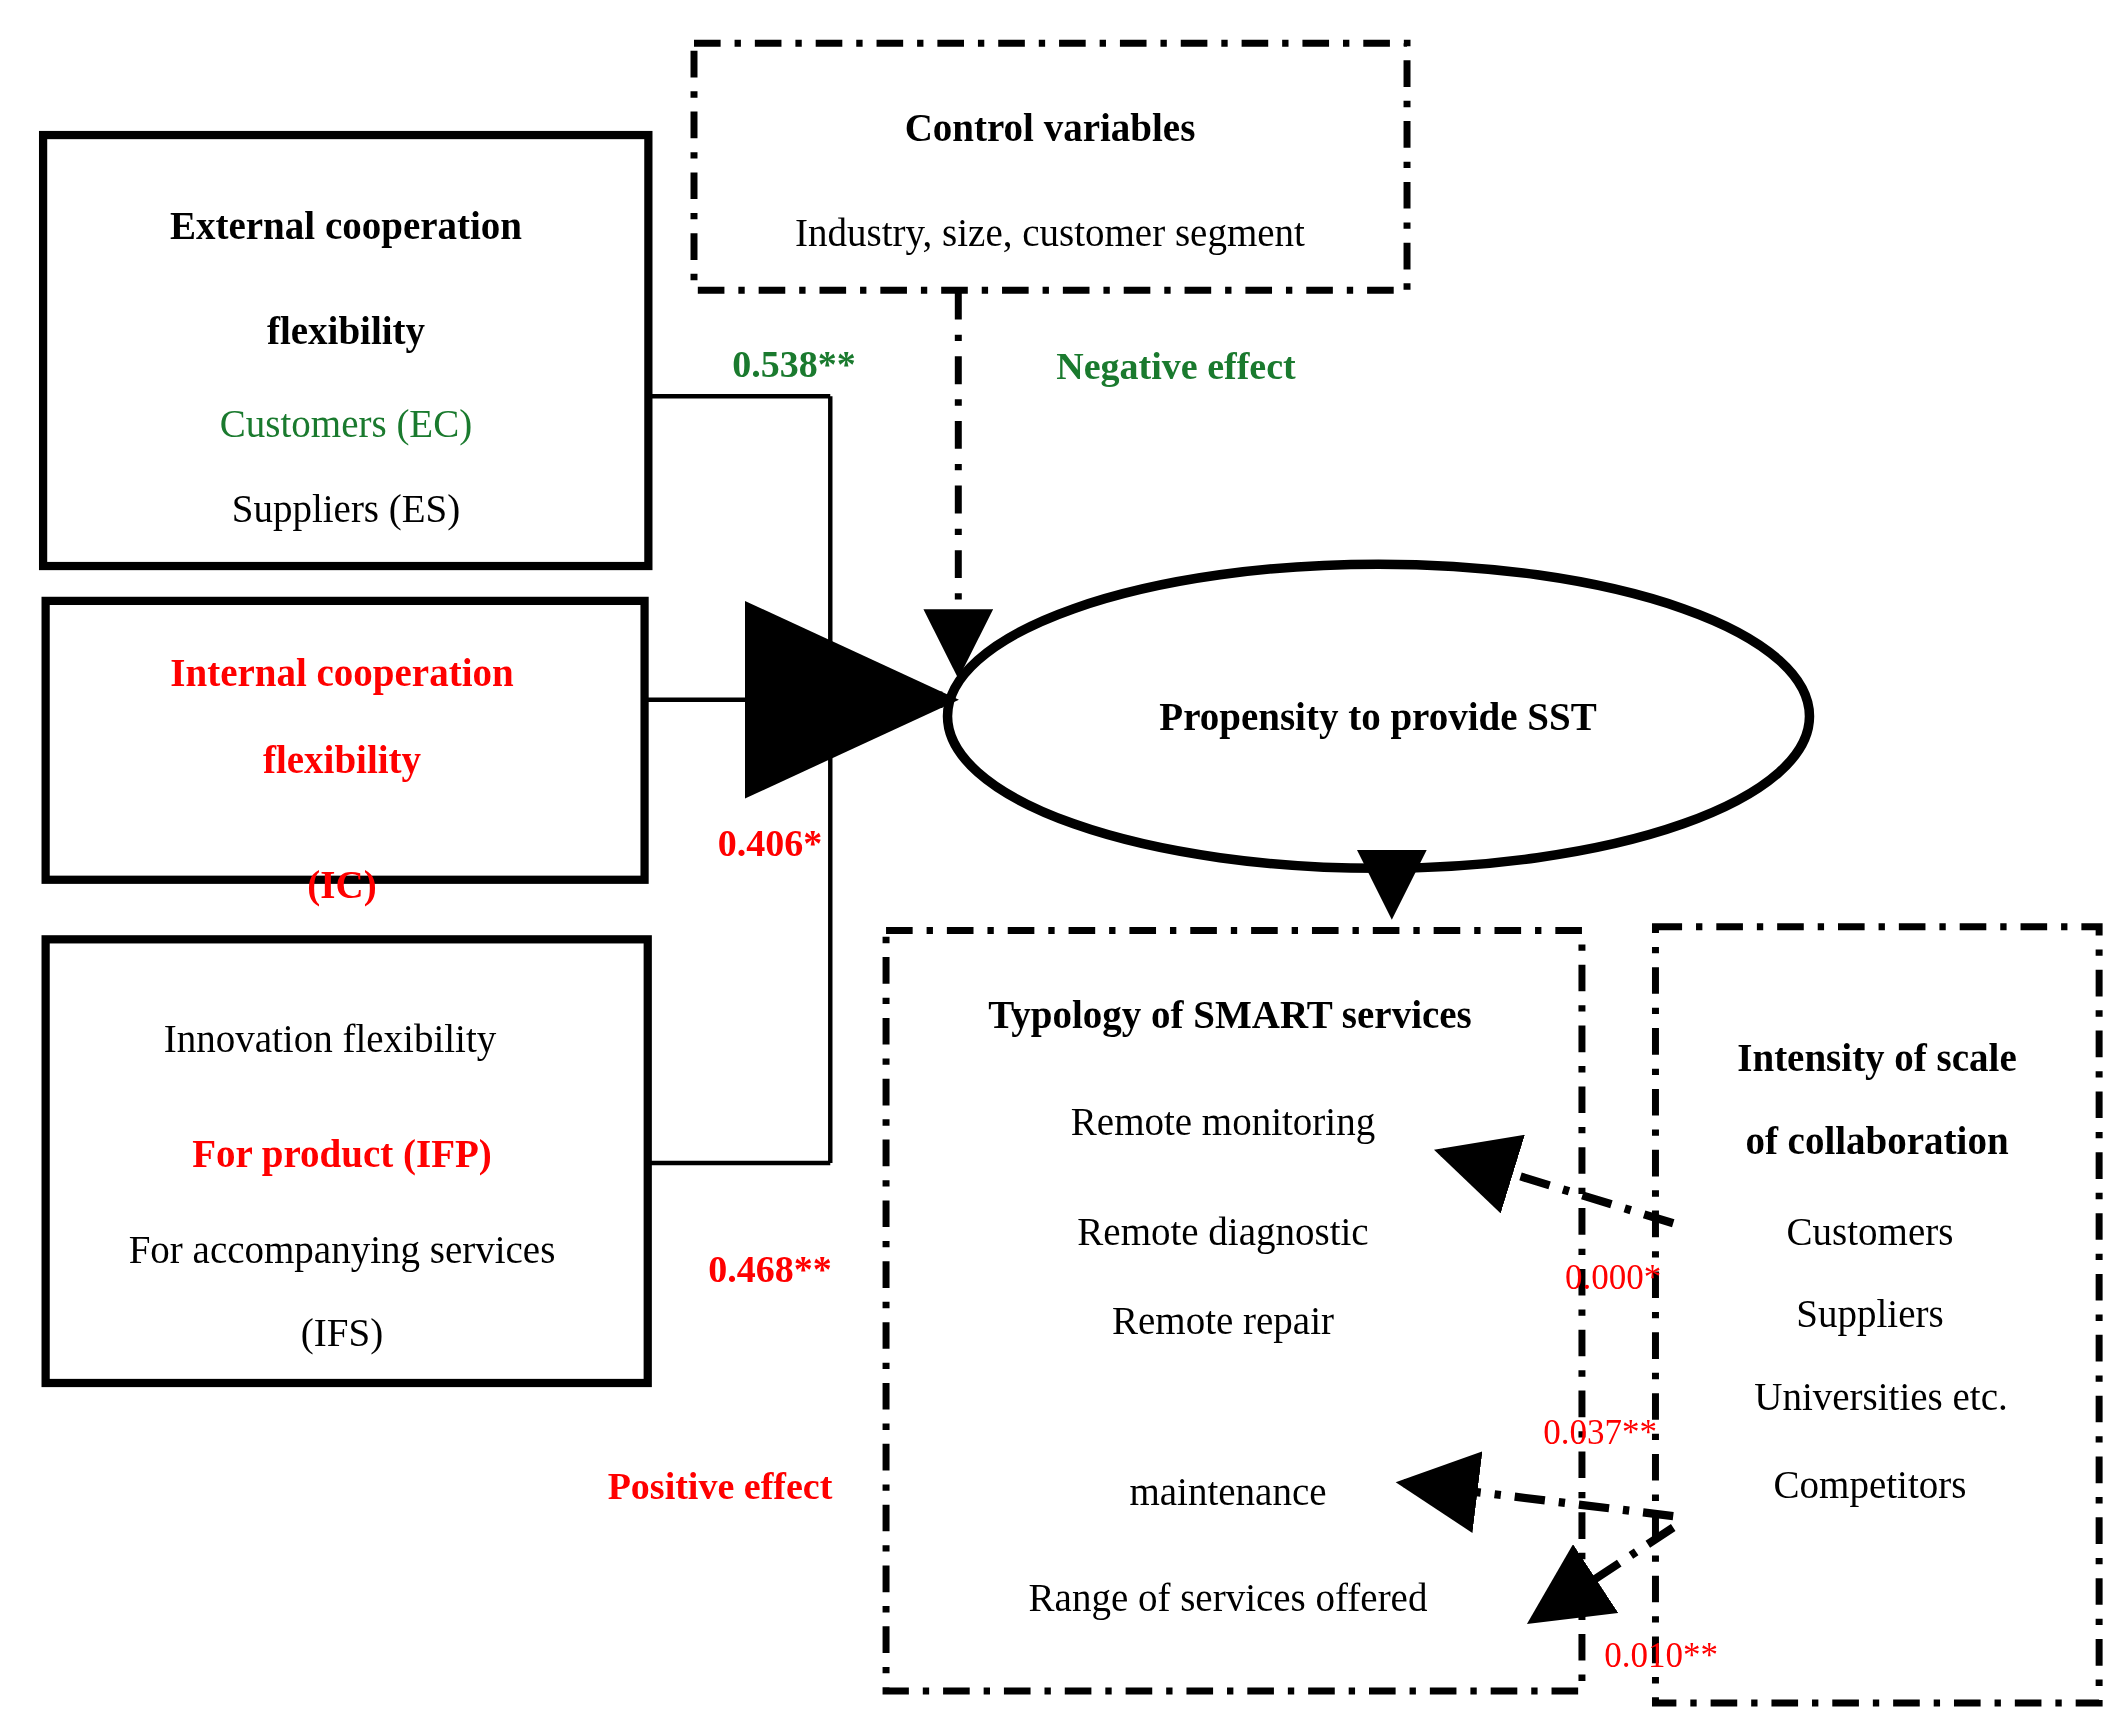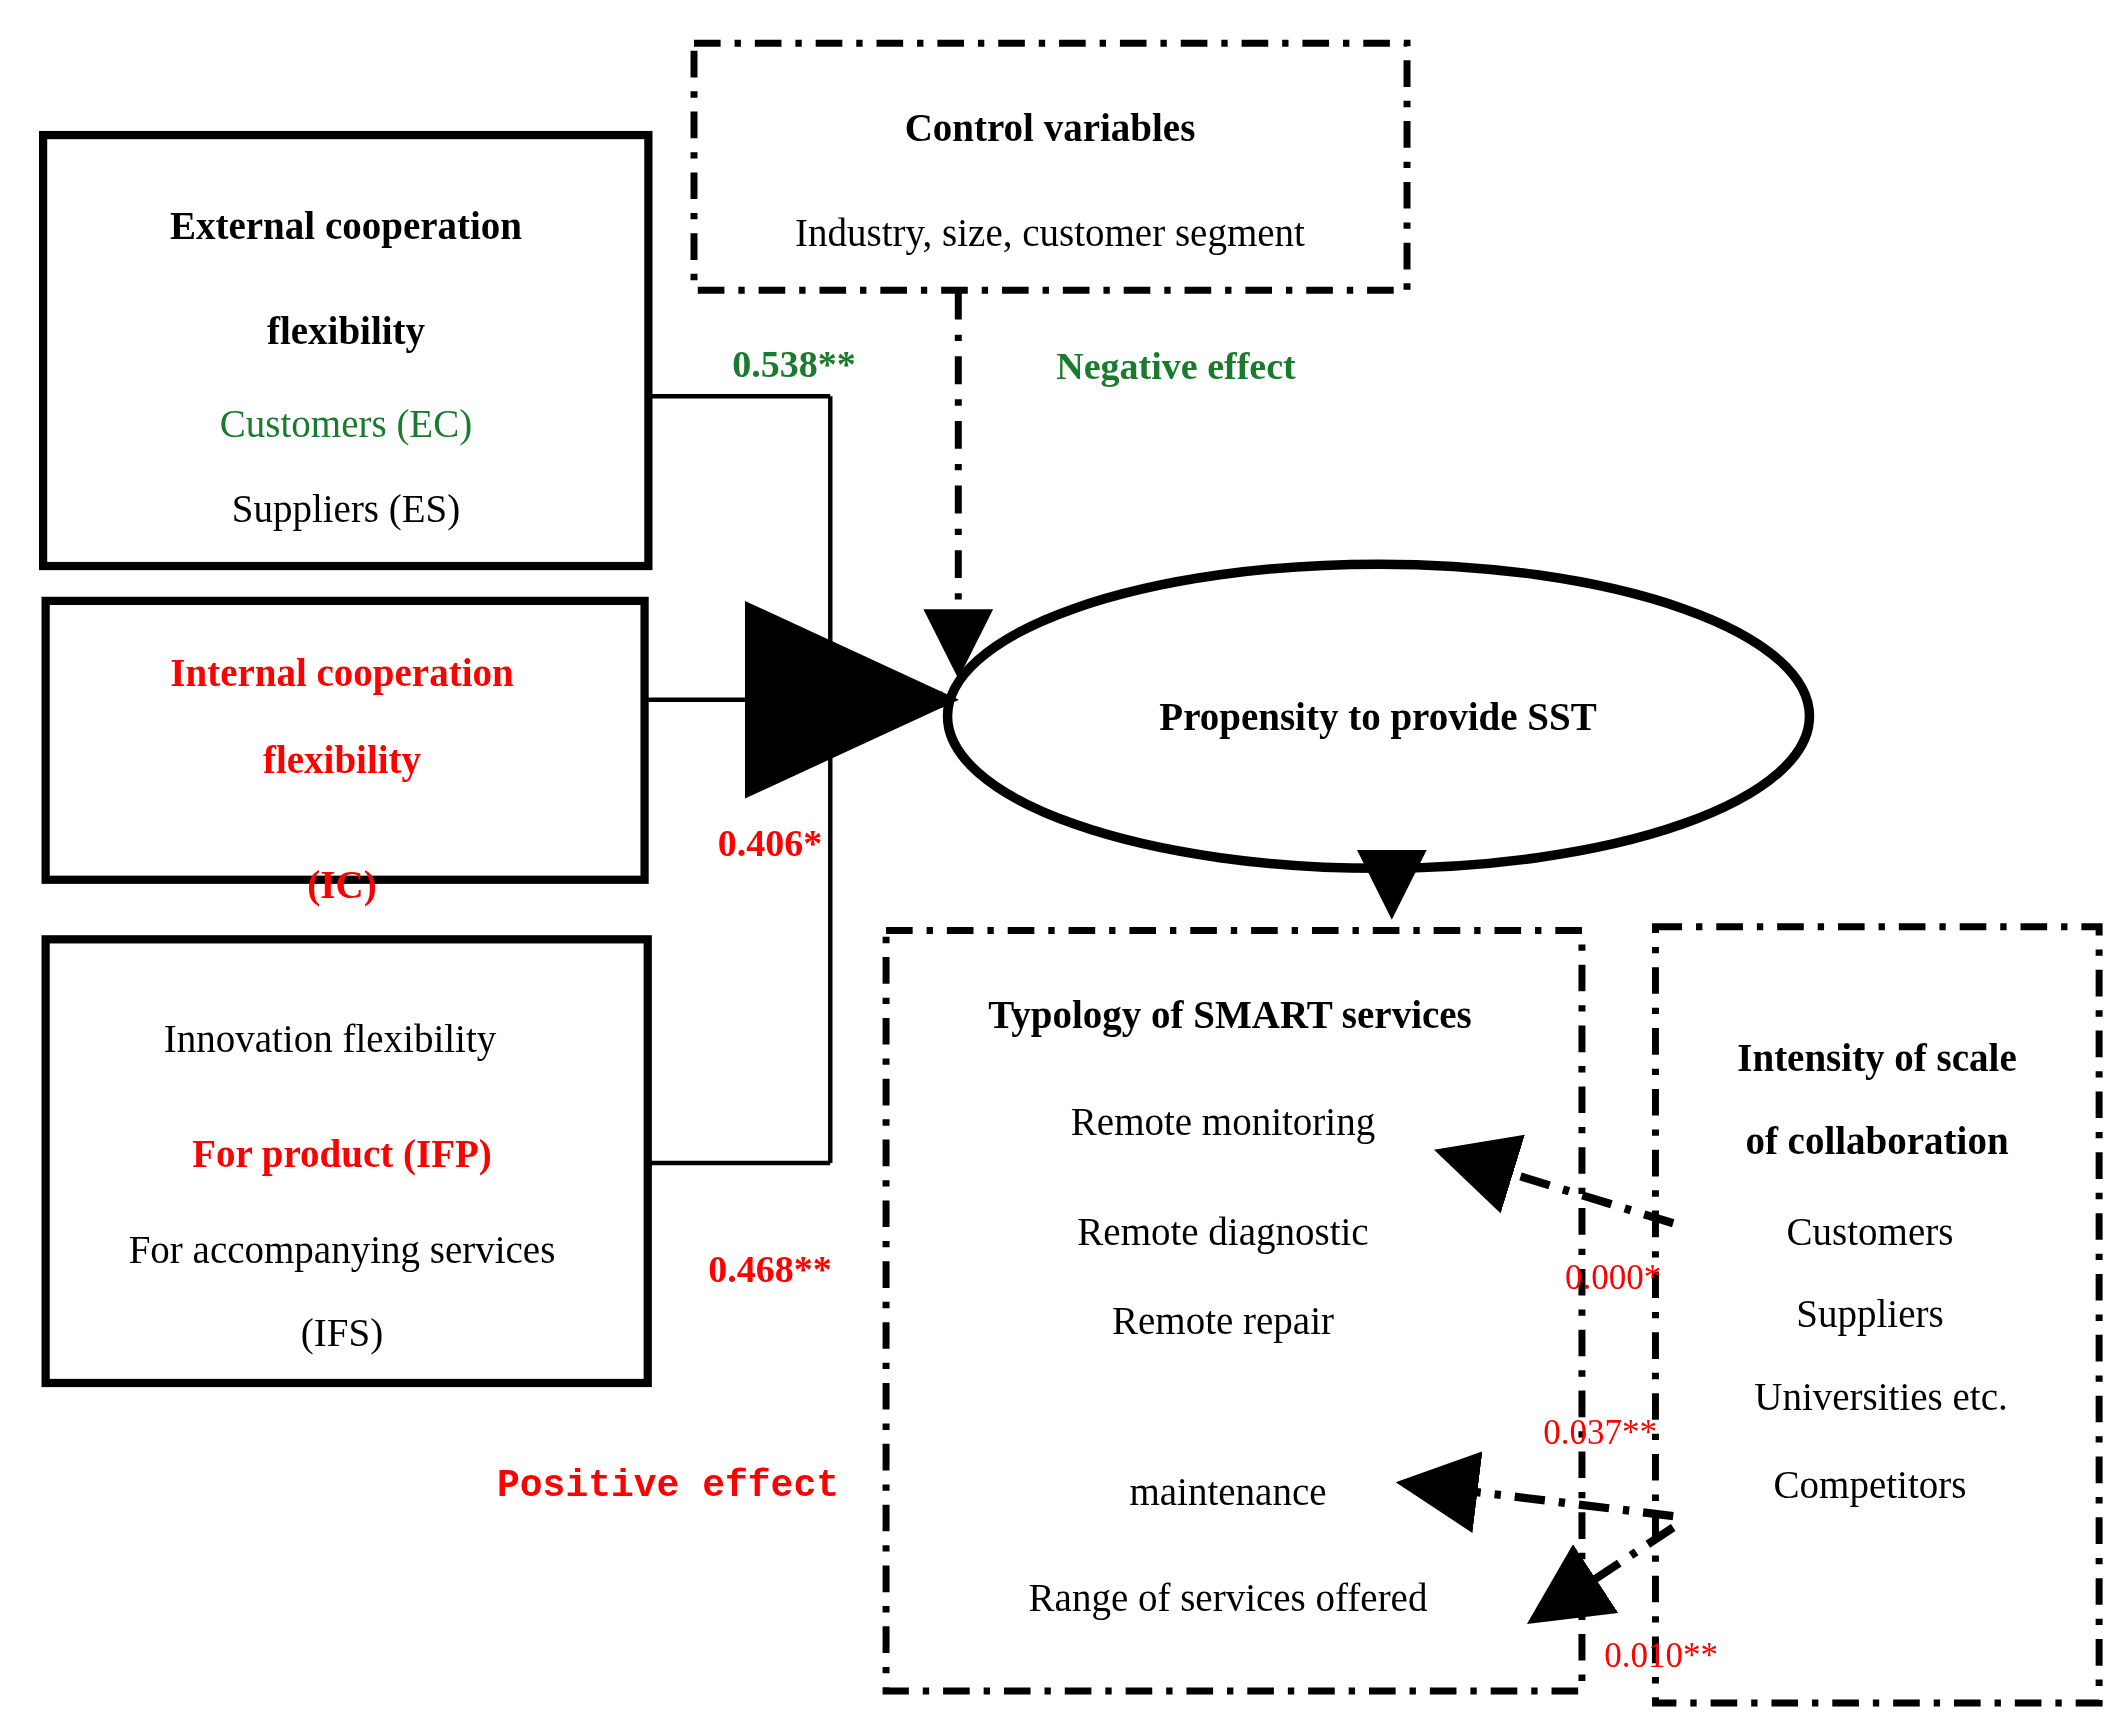--- a/index.html
+++ b/index.html
@@ -97,21 +97,21 @@
   <div class="txt ctr s-body" style="left:342px;top:1313px;">(IFS)</div>
 
   <div class="txt ctr s-title b" style="left:1050px;top:108px;">Control variables</div>
   <div class="txt ctr s-body" style="left:1050px;top:213px;">Industry, size, customer segment</div>
 
   <div class="txt ctr s-coef green" style="left:794px;top:345px;">0.538**</div>
   <div class="txt ctr s-coef red" style="left:770px;top:824px;">0.406*</div>
   <div class="txt ctr s-coef red" style="left:770px;top:1250px;">0.468**</div>
 
   <div class="txt ctr s-coef green" style="left:1176px;top:347px;">Negative effect</div>
-  <div class="txt ctr s-coef red" style="left:668px;top:1467px;font-family:Liberation Mono, monospace;">Positive effect</div>
+  <div class="txt ctr s-coef red" style="left:720px;top:1467px;">Positive effect</div>
 
   <div class="txt ctr s-title b" style="left:1378px;top:697px;">Propensity to provide SST</div>
 
   <div class="txt ctr s-title b" style="left:1230px;top:995px;">Typology of SMART services</div>
   <div class="txt ctr s-body" style="left:1223px;top:1102px;">Remote monitoring</div>
   <div class="txt ctr s-body" style="left:1223px;top:1212px;">Remote diagnostic</div>
   <div class="txt ctr s-body" style="left:1223px;top:1301px;">Remote repair</div>
   <div class="txt ctr s-body" style="left:1228px;top:1472px;">maintenance</div>
   <div class="txt ctr s-body" style="left:1228px;top:1578px;">Range of services offered</div>
 

